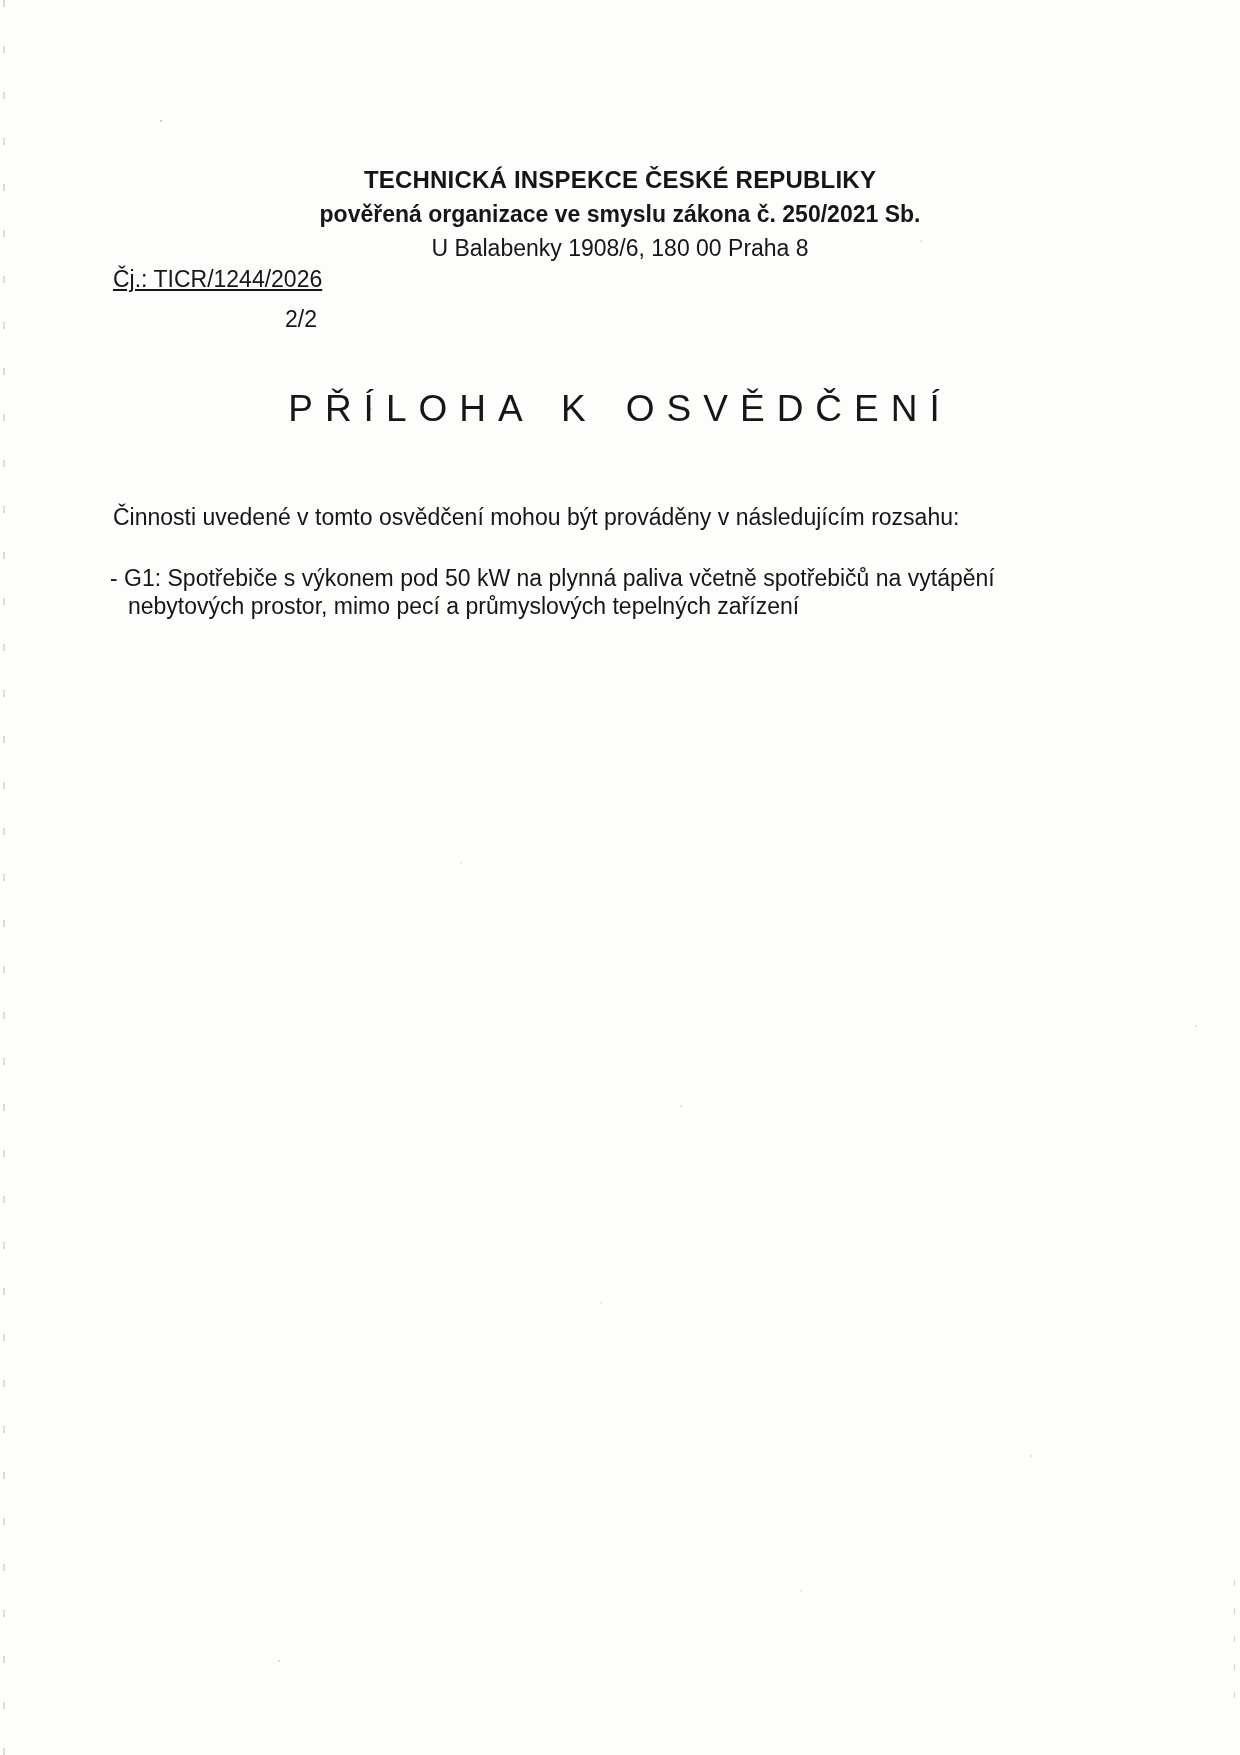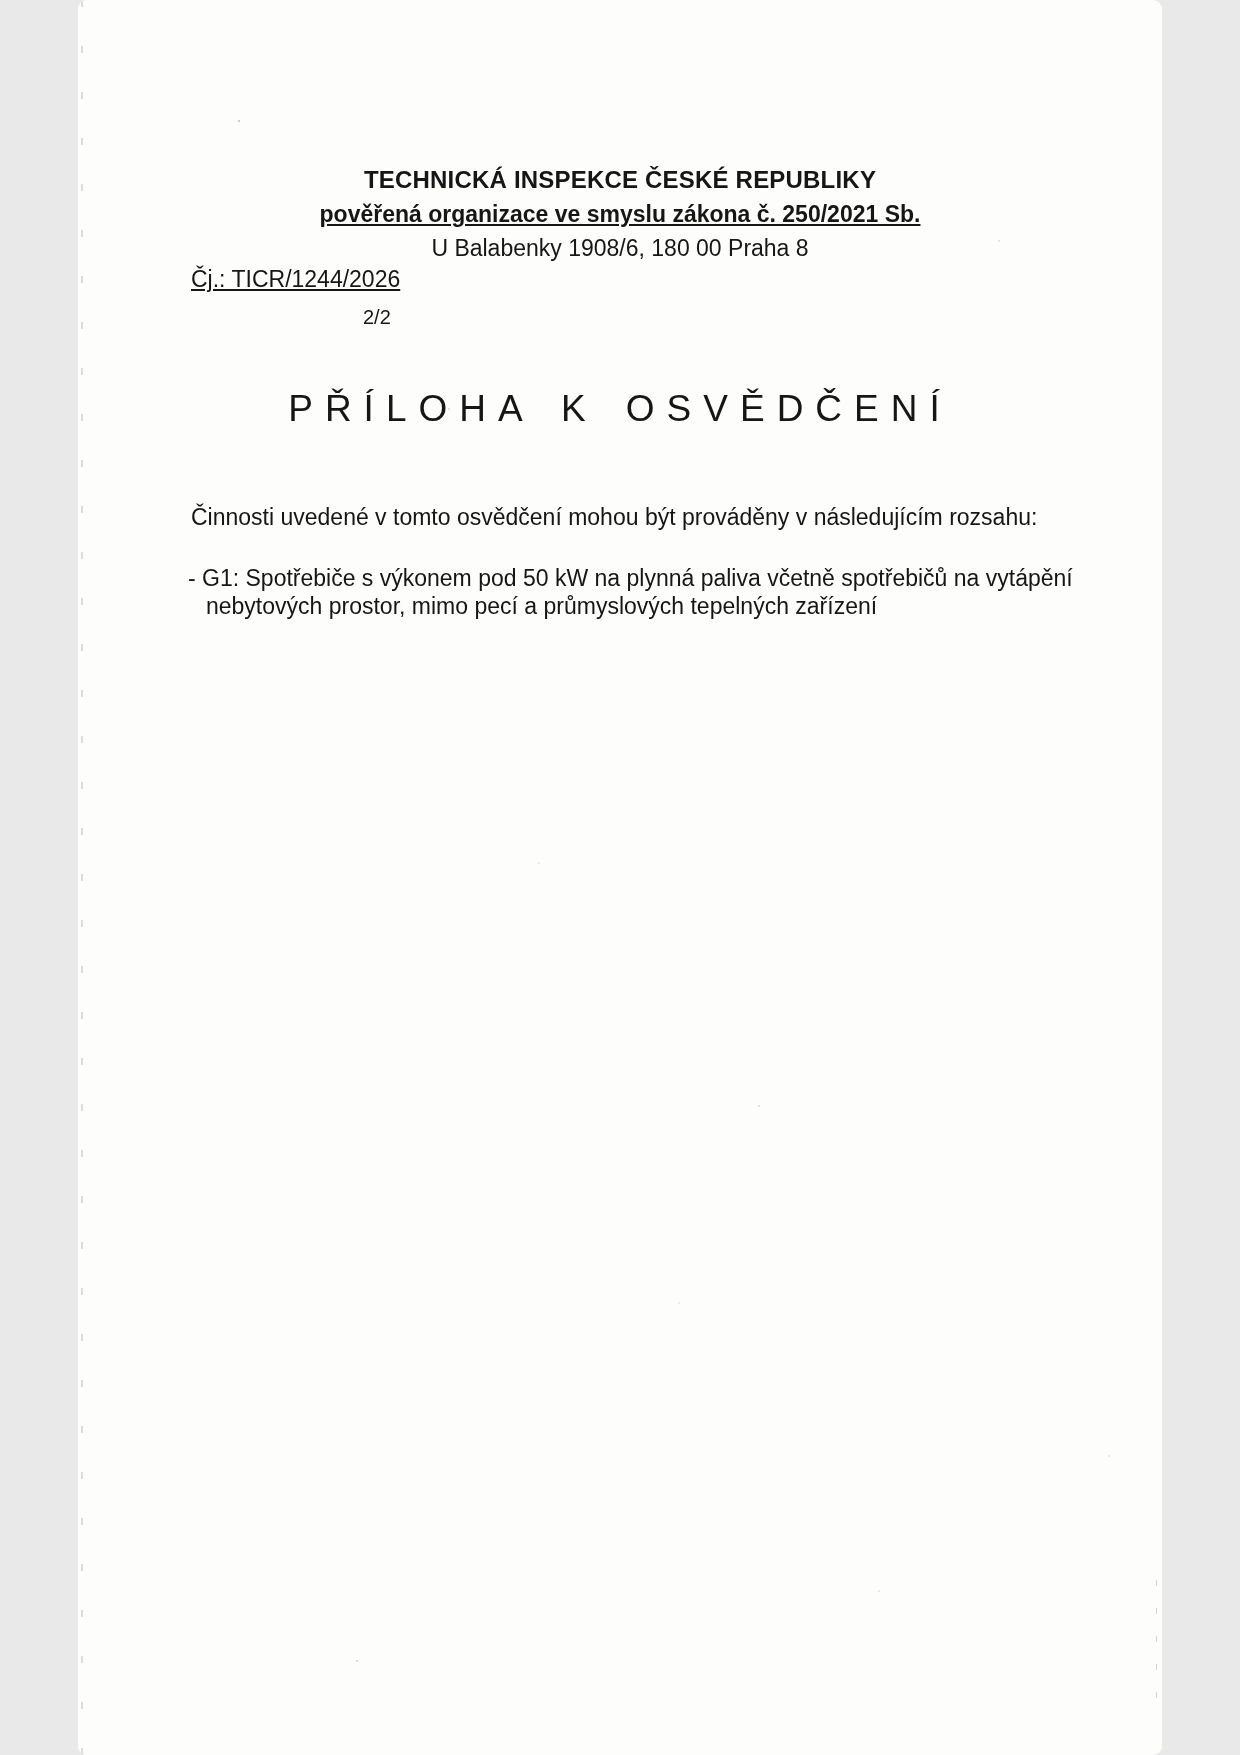--- a/index.html
+++ b/index.html
@@ -3,28 +3,27 @@
 <meta charset="utf-8">
 <title>Scanned document</title>
 <style>
   html, body {
     margin: 0;
     padding: 0;
     background: #e9e9e9;
   }
   .page {
     position: relative;
-    width: 1084px;
+    width: 1240px;
     height: 1755px;
     margin: 0 auto;
     background: #fdfdfc;
     overflow: hidden;
     font-family: "Liberation Sans", sans-serif;
     color: #161616;
-    border-radius: 9px;
   }
   
   .edge-artifact-left {
     position: absolute;
     left: 3px;
     top: 0;
     width: 2px;
     height: 100%;
     background: repeating-linear-gradient(
       to bottom,
@@ -75,40 +74,39 @@
   .org-name {
     font-size: 24px;
     font-weight: bold;
     letter-spacing: 0.2px;
     line-height: 34px;
   }
   .org-subtitle {
     font-size: 23px;
     font-weight: bold;
     line-height: 34px;
-    text-decoration: underline;
   }
   .org-address {
     font-size: 23px;
     font-weight: normal;
     line-height: 34px;
   }
 
   .ref-number {
     position: absolute;
     left: 113px;
     top: 266px;
     font-size: 23px;
     text-decoration: underline;
   }
   .page-number {
     position: absolute;
     left: 285px;
     top: 306px;
-    font-size: 20px;
+    font-size: 23px;
   }
 
   .doc-title {
     position: absolute;
     left: 0;
     top: 388px;
     width: 100%;
     text-align: center;
     font-size: 37px;
     font-weight: normal;

